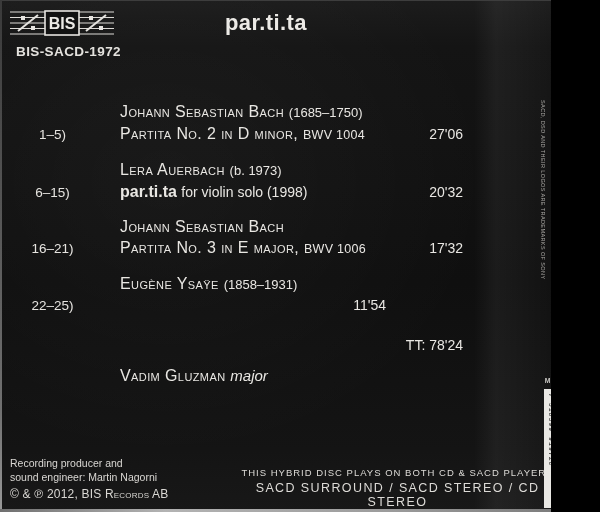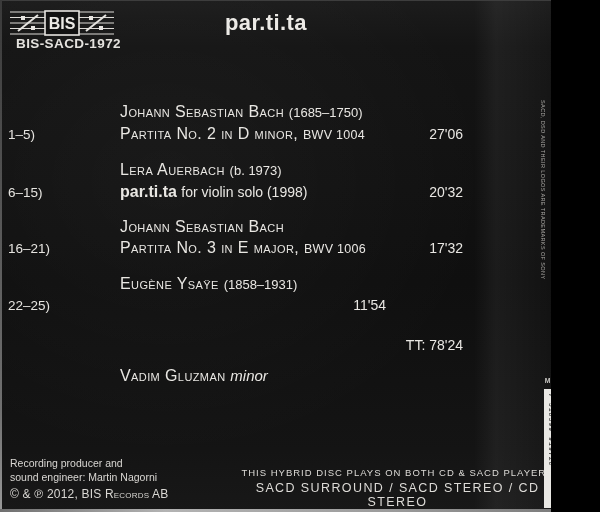--- a/index.html
+++ b/index.html
@@ -13,29 +13,29 @@
     background-color:#121212;
   }
   .edge-bottom{position:absolute;left:0;bottom:0;width:100%;height:3px;
     background:linear-gradient(90deg,#6f6f6f,#b3b3b3 30%,#9c9c9c 70%,#7d7d7d);}
   .edge-left{position:absolute;left:0;top:0;width:2px;height:100%;
     background:linear-gradient(180deg,#3a3a3a,#707070 80%,#999);}
   .edge-top{position:absolute;left:0;top:0;width:100%;height:1px;background:#3d3d3d;}
 
   
   .bis-logo{position:absolute;left:9px;top:10px;}
-  .catalog{position:absolute;left:16px;top:36px;font-size:13.5px;font-weight:bold;letter-spacing:0.4px;color:#e4e2de;}
+  .catalog{position:absolute;left:16px;top:44px;font-size:13.5px;font-weight:bold;letter-spacing:0.4px;color:#e4e2de;}
   .album-title{position:absolute;left:225px;top:10px;font-size:22px;font-weight:bold;letter-spacing:0.4px;color:#eceae6;}
 
   
   .track-list{position:absolute;left:0;top:101px;width:463px;}
   .track-block{margin-bottom:13px;}
   .row{display:grid;grid-template-columns:105px 1fr 62px;column-gap:15px;align-items:baseline;line-height:21px;}
   .cell{white-space:nowrap;}
-  .cell.range{text-align:left;font-size:13.5px;color:#e6e4e0;margin-left:8px;}
+  .cell.range{text-align:center;font-size:13.5px;color:#e6e4e0;}
   .cell.dur{text-align:right;font-size:14px;color:#e9e7e3;}
   .s-sc{font-variant:small-caps;font-size:16px;letter-spacing:0.4px;}
   .s-paren{font-size:13px;}
   .s-cat{font-size:12.5px;letter-spacing:0.3px;}
   .s-lower{font-size:14px;}
   .s-lowerbold{font-size:16px;font-weight:bold;}
   .s-italic{font-style:italic;font-size:15px;}
 
   .tt-line{position:absolute;left:0;top:337px;width:463px;text-align:right;font-size:14px;}
   .artist-line{position:absolute;left:120px;top:367px;font-size:16px;}
@@ -145,21 +145,21 @@
           <span class="cell dur"></span>
         </div>
         <div class="row">
           <span class="cell range">22–25)</span>
           <span class="cell dur">11'54</span>
         </div>
       </div>
     </div>
 
   <div class="tt-line">TT: 78'24</div>
-  <div class="artist-line"><span class="s-sc">Vadim Gluzman </span><span class="s-italic">minor</span></div>
+  <div class="artist-line"><span class="s-sc">Vadim Gluzman </span><span class="s-italic">major</span></div>
 
   <div class="credits">
     <div>Recording producer and</div>
     <div>sound engineer: Martin Nagorni</div>
     <div class="copyright">© &amp; ℗ 2012, BIS Records AB</div>
   </div>
 
   <div class="hybrid">
     <div class="l1">THIS HYBRID DISC PLAYS ON BOTH CD &amp; SACD PLAYERS</div>
     <div class="l2">SACD SURROUND / SACD STEREO / CD STEREO</div>

